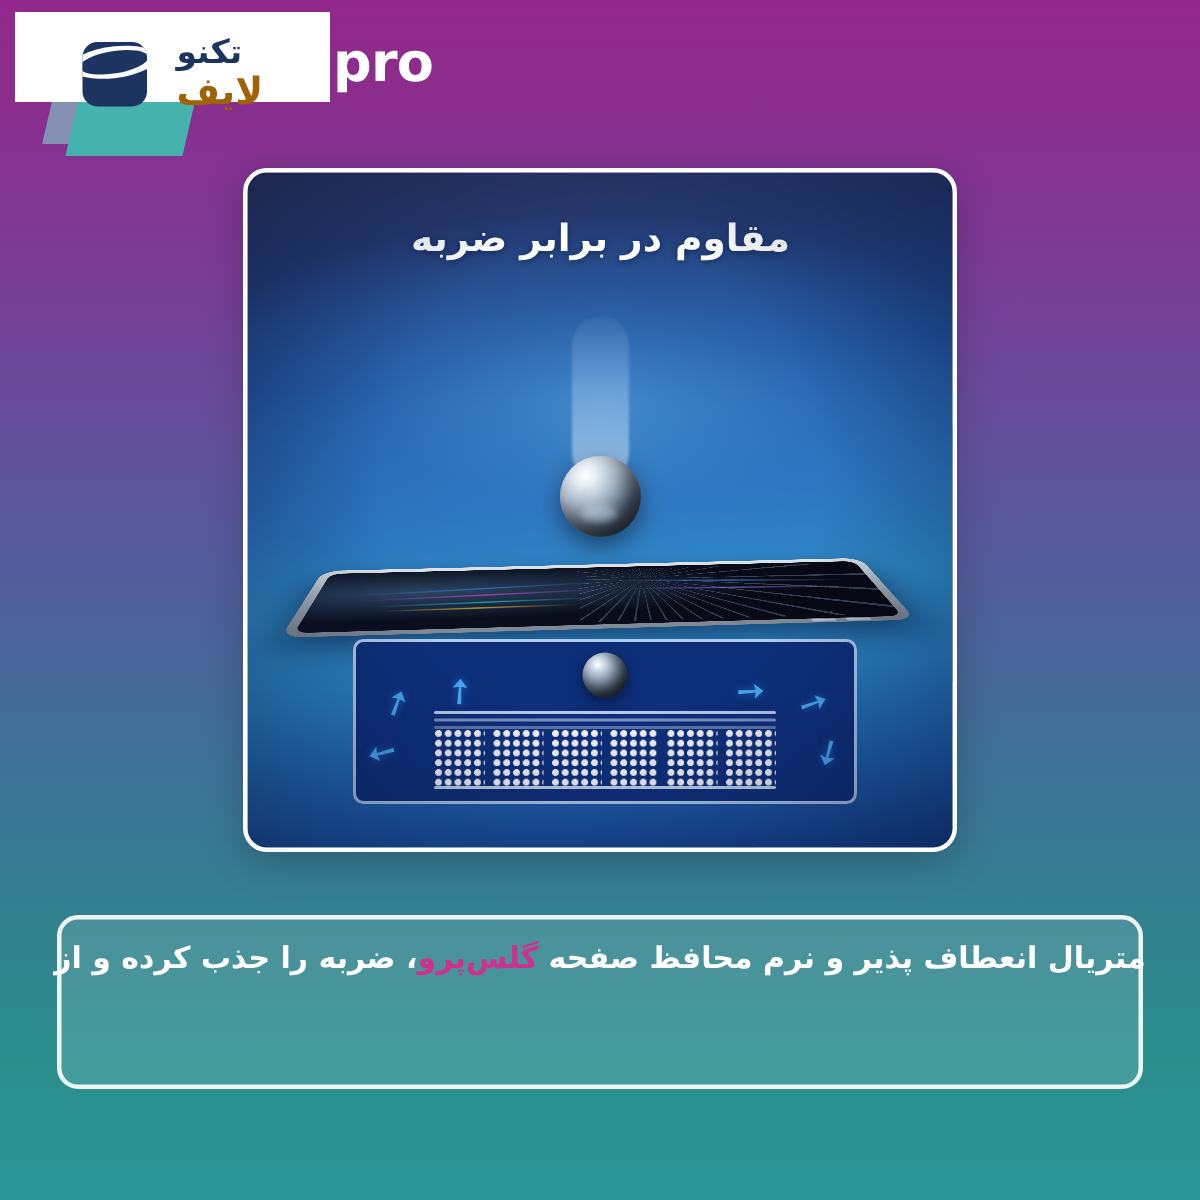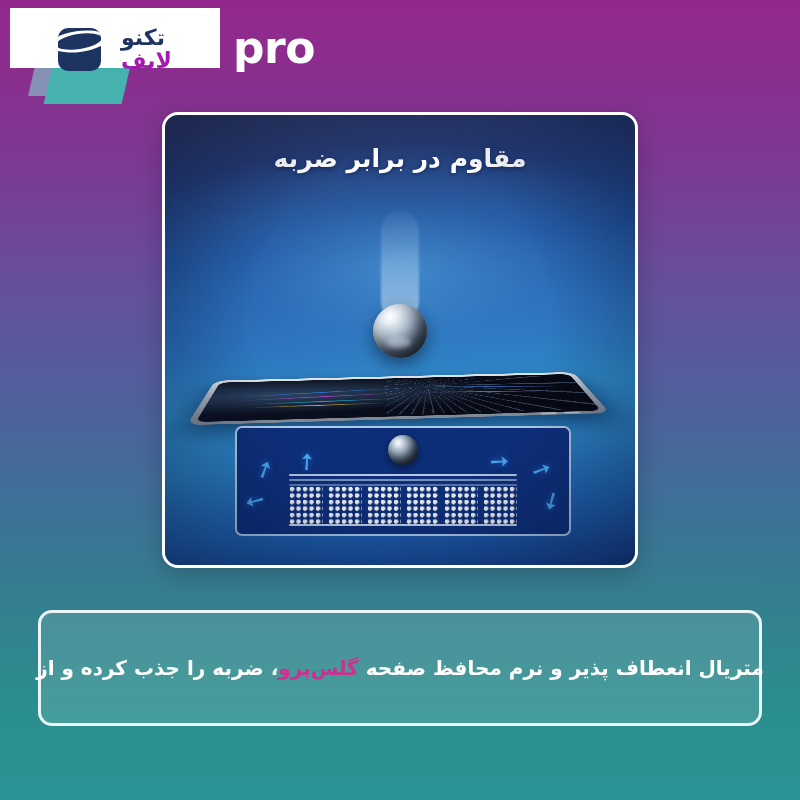--- a/index.html
+++ b/index.html
@@ -47,22 +47,22 @@
     display:flex; flex-direction:column;
     align-items:flex-end;
     line-height:1.0;
     color:#1d3461;
   }
   .logo-word .l1 {
     font-size:22px; font-weight:700; letter-spacing:.5px;
     color:#1d3461;
   }
   .logo-word .l2 {
-    font-size:22px; font-weight:700; letter-spacing:.5px;
-    color:#a21caf;
+    font-size:25px; font-weight:700; letter-spacing:.5px;
+    color:#a16207;
     margin-top:1px;
   }
   .logo-mark {
     width:43px; height:43px;
     border-radius:10px;
     background:#1d3461;
     position:relative;
     overflow:hidden;
     flex:0 0 auto;
   }
@@ -98,26 +98,25 @@
   }
   .accent-b {
     left:48px; top:66px;
     width:78px; height:38px;
     background:#45b2ae;
   }
 
   .pro-text {
     position:absolute;
     left:222px; top:22px;
-    font-size:44px; font-weight:700;
+    font-size:36px; font-weight:700;
     color:#ffffff;
     letter-spacing:-0.5px;
     direction:ltr;
     font-family:"DejaVu Sans","Liberation Sans",sans-serif;
-    margin-left:11px;
   }
 
   
   #media-card {
     position:absolute;
     left:162px; top:112px;
     width:476px; height:456px;
     border:3px solid #ffffff;
     border-radius:16px;
     overflow:hidden;
@@ -313,21 +312,21 @@
   #caption-box {
     position:absolute;
     left:38px; top:610px;
     width:724px; height:116px;
     border:3px solid #ecf6f6;
     border-radius:14px;
     background:rgba(255,255,255,.12);
     display:flex;
     flex-direction:column;
     align-items:center;
-    justify-content:center;
+    justify-content:space-between;
     gap:9px;
     padding:12px 22px;
   }
   .cap-line {
     color:#ffffff;
     font-size:20px;
     line-height:1.35;
     text-align:center;
     direction:rtl;
     white-space:nowrap;

